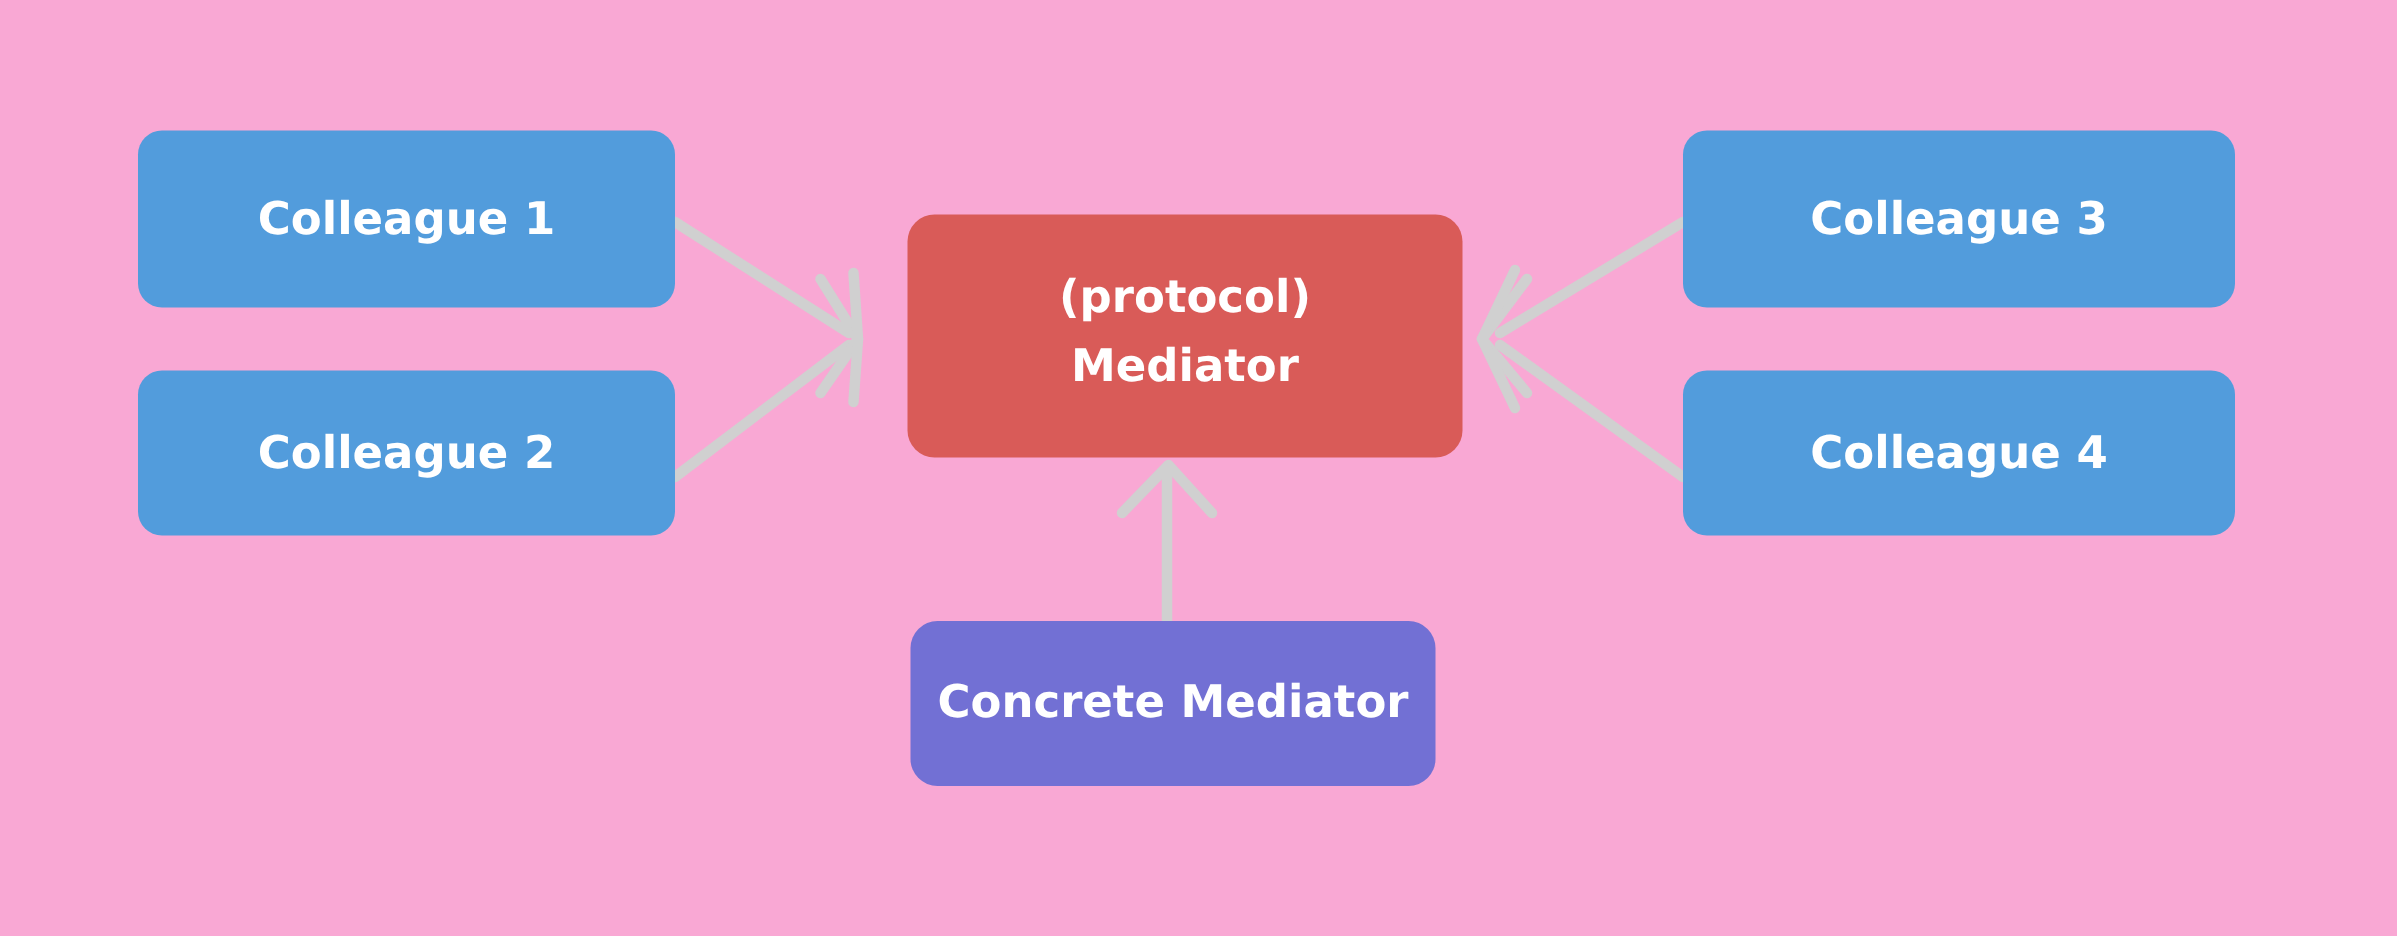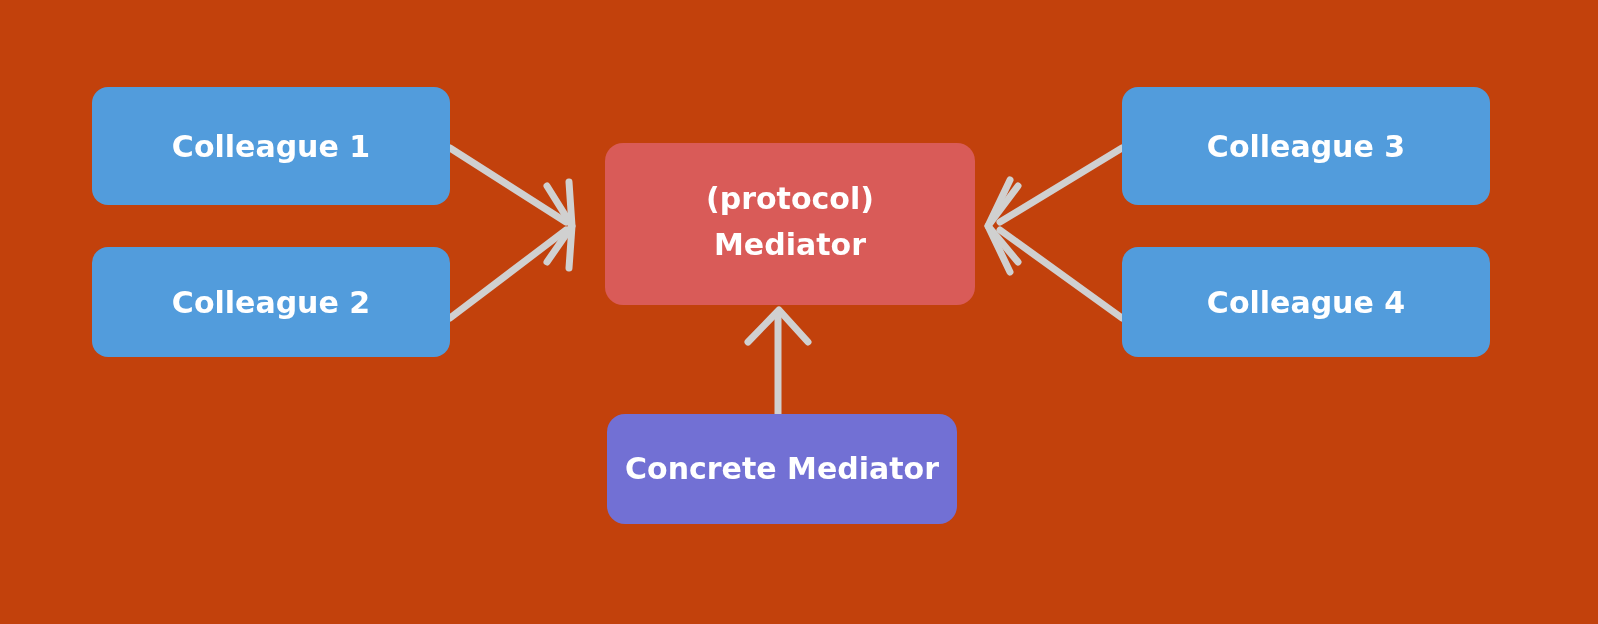--- a/index.html
+++ b/index.html
@@ -10,21 +10,21 @@
   body {
     width: 1598px;
     height: 624px;
     overflow: hidden;
     font-family: "DejaVu Sans", "Liberation Sans", sans-serif;
   }
   #diagram-root {
     position: relative;
     width: 1598px;
     height: 624px;
-    background: #c2410c;
+    background: #f9a8d4;
   }
   svg#diagram-canvas {
     position: absolute;
     top: 0;
     left: 0;
     width: 1598px;
     height: 624px;
     display: block;
   }
   .node-label {

